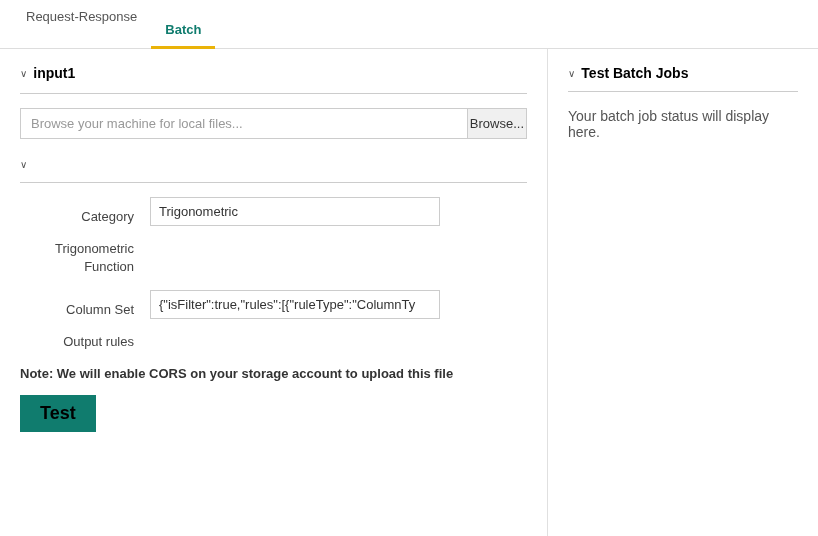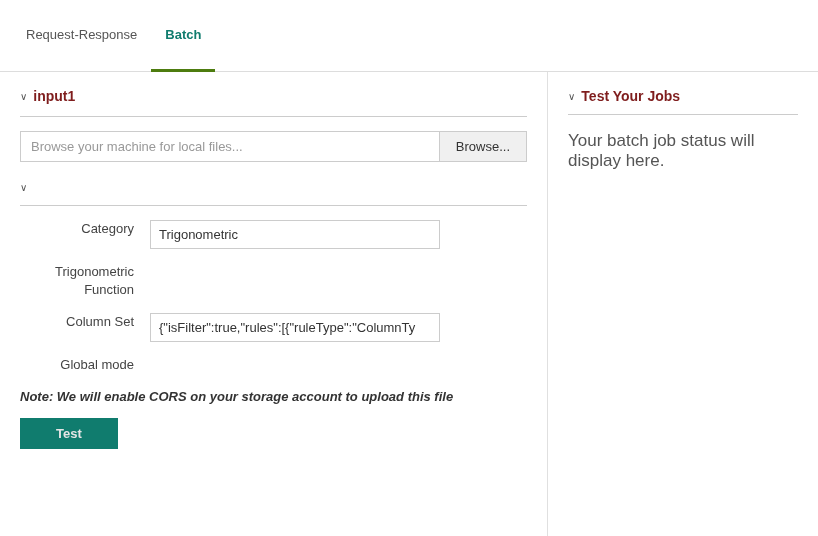--- a/index.html
+++ b/index.html
@@ -12,31 +12,32 @@
       height: 536px;
       overflow: hidden;
     }
 
     .tabs {
       display: flex;
       border-bottom: 1px solid #ddd;
       padding: 0 12px;
     }
     .tab {
-      padding: 27px 14px;
+      padding: 9px 14px;
       cursor: pointer;
       font-size: 13px;
       color: #555;
       border-bottom: 3px solid transparent;
       margin-bottom: -1px;
     }
     .tab.active {
       color: #107c6e;
-      border-bottom: 3px solid #4d7c0f;
-      font-weight: 600;
+      border-bottom: 3px solid #eab308;
+      font-weight: 600;
+      margin-top: 13px;
     }
 
     .main-content {
       display: flex;
       height: calc(100% - 42px);
     }
 
     .left-panel {
       flex: 1;
       padding: 16px 20px;
@@ -52,21 +53,21 @@
 
     .section-header {
       display: flex;
       align-items: center;
       gap: 6px;
       margin-bottom: 12px;
     }
     .section-title {
       font-size: 14px;
       font-weight: 600;
-      color: #7f1d1d;
+      color: #000000;
     }
     .chevron {
       font-size: 10px;
       color: #555;
     }
     .section-divider {
       border: none;
       border-top: 1px solid #ccc;
       margin-bottom: 14px;
     }
@@ -79,36 +80,36 @@
     }
     .file-placeholder {
       flex: 1;
       padding: 7px 10px;
       color: #999;
       font-size: 13px;
       background: #fff;
       font-style: normal;
     }
     .browse-btn {
-      padding: 7px 16px;
+      padding: 7px 2px;
       background: #f0f0f0;
       border: none;
       border-left: 1px solid #ccc;
       cursor: pointer;
       font-size: 13px;
       color: #333;
       text-align: center;
     }
 
     .params-section {
       margin-top: 4px;
     }
     .param-row {
       display: flex;
-      align-items: flex-start;
+      align-items: flex-end;
       margin-bottom: 14px;
     }
     .param-label {
       width: 130px;
       text-align: right;
       padding-right: 16px;
       color: #444;
       font-size: 13px;
       line-height: 1.4;
     }
@@ -124,46 +125,45 @@
       overflow: hidden;
       text-overflow: ellipsis;
     }
 
     .note-text {
       font-size: 13px;
       font-weight: 600;
       color: #333;
       margin-top: 10px;
       margin-bottom: 14px;
-      font-style: italic;
     }
 
     .test-btn {
       background: #107c6e;
-      color: #e5e5e5;
-      border: none;
-      padding: 8px 36px;
-      font-size: 13px;
+      color: #000000;
+      border: none;
+      padding: 8px 20px;
+      font-size: 18px;
       cursor: pointer;
       font-weight: 600;
     }
 
     .right-section-title {
       display: flex;
       align-items: center;
       gap: 6px;
       margin-bottom: 10px;
     }
     .right-divider {
       border: none;
       border-top: 1px solid #ccc;
       margin-bottom: 16px;
     }
     .batch-status-text {
-      font-size: 17px;
+      font-size: 14px;
       color: #555;
     }
   </style>
 </head>
 <body>
 
 <div class="tabs">
   <div class="tab">Request-Response</div>
   <div class="tab active">Batch</div>
 </div>
@@ -199,32 +199,32 @@
         <span class="param-label" style="white-space:pre-line;">Trigonometric
 Function</span>
       </div>
 
       <div class="param-row">
         <span class="param-label">Column Set</span>
         <div class="param-input">{"isFilter":true,"rules":[{"ruleType":"ColumnTy</div>
       </div>
 
       <div class="param-row">
-        <span class="param-label">Global mode</span>
+        <span class="param-label">Output rules</span>
       </div>
     </div>
 
     
     <p class="note-text">Note: We will enable CORS on your storage account to upload this file</p>
 
     
     <button class="test-btn">Test</button>
   </div>
 
   <div class="right-panel">
     <div class="right-section-title">
       <span class="chevron">∨</span>
-      <span class="section-title">Test Your Jobs</span>
+      <span class="section-title">Test Batch Jobs</span>
     </div>
     <hr class="right-divider">
     <p class="batch-status-text">Your batch job status will display here.</p>
   </div>
 </div>
 
 </body></html>

